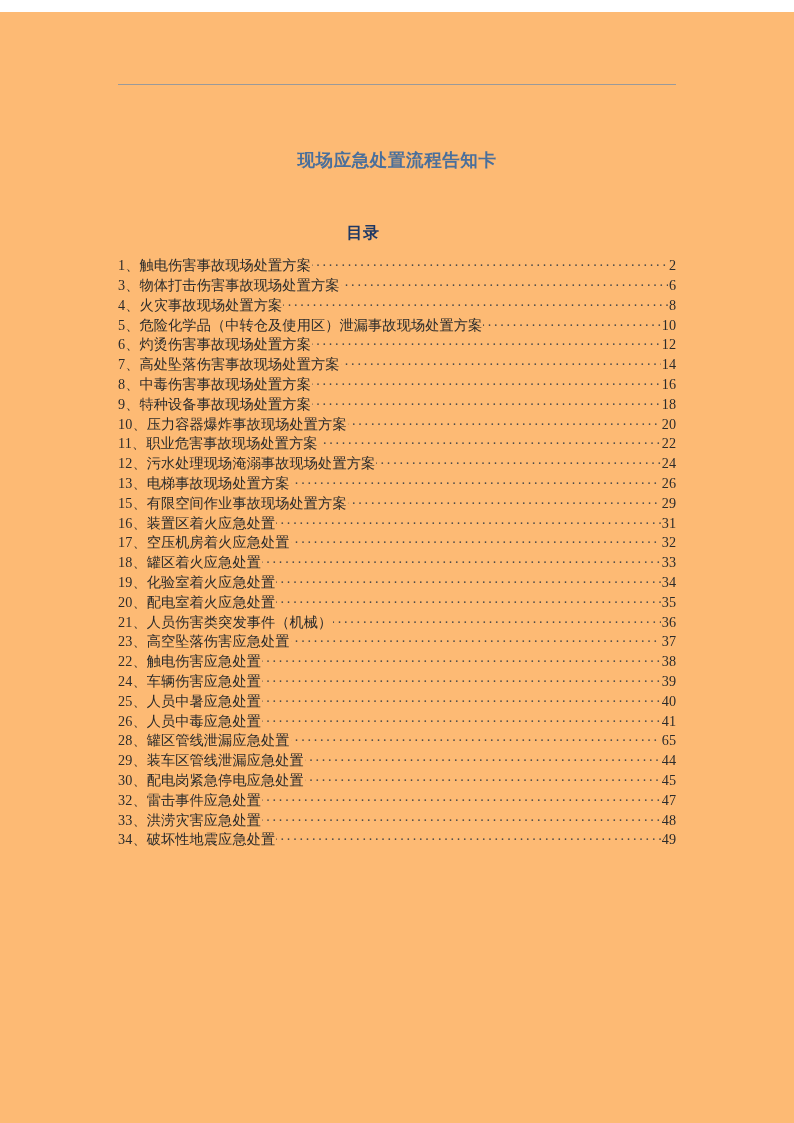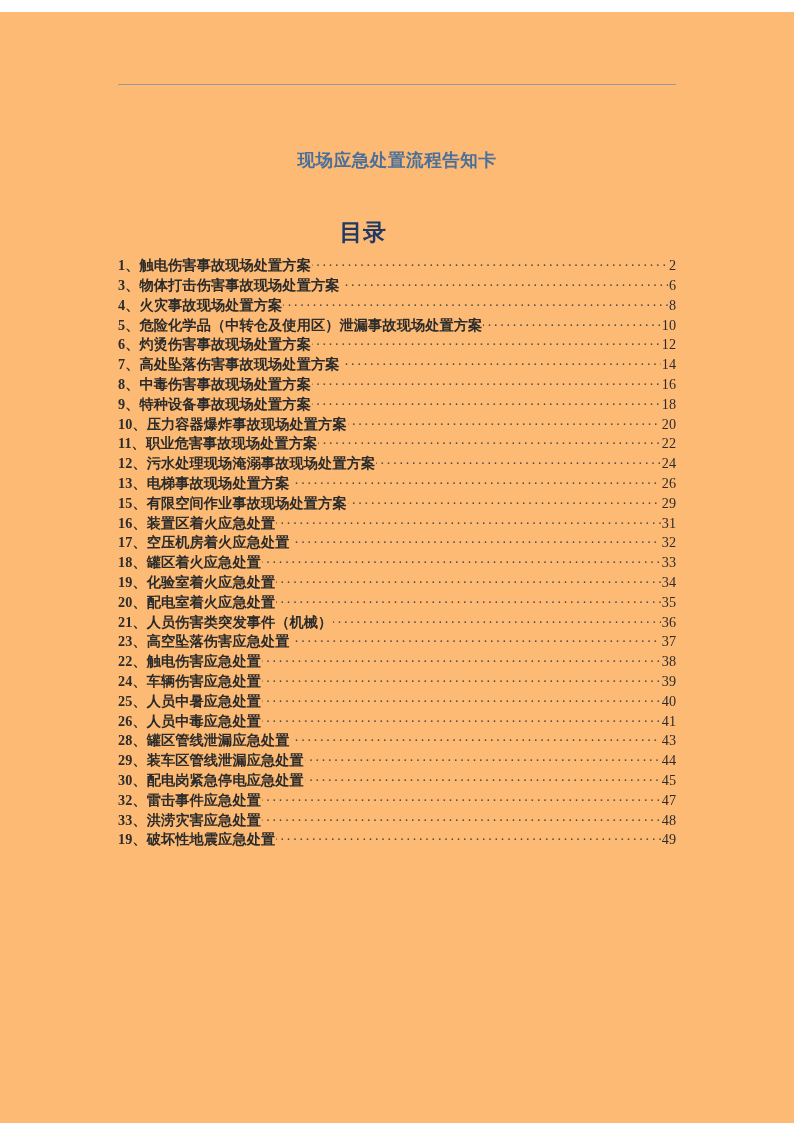--- a/index.html
+++ b/index.html
@@ -44,21 +44,21 @@
     line-height: 24px;
   }
 
   
   .toc-heading {
     position: absolute;
     left: 0;
     top: 209px;
     width: 726px;
     text-align: center;
-    font-size: 23px;
+    font-size: 16px;
     font-weight: bold;
     color: #1f3864;
     letter-spacing: 0.6px;
     line-height: 24px;
   }
 
   
   .toc {
     position: absolute;
     left: 118px;
@@ -73,21 +73,20 @@
     height: 19.8px;
     font-size: 14.2px;
     color: #2b2b2b;
     white-space: nowrap;
     overflow: hidden;
   }
 
   .toc-label {
     flex: 0 0 auto;
     letter-spacing: 0.1px;
-    font-weight: bold;
   }
 
   .toc-leader {
     flex: 1 1 auto;
     overflow: hidden;
     height: 1em;
     margin: 0 1px;
     position: relative;
   }
 
@@ -237,21 +236,21 @@
         <span class="toc-page">40</span>
       </div>
       <div class="toc-entry">
         <span class="toc-label">26、人员中毒应急处置</span>
         <span class="toc-leader"></span>
         <span class="toc-page">41</span>
       </div>
       <div class="toc-entry">
         <span class="toc-label">28、罐区管线泄漏应急处置</span>
         <span class="toc-leader"></span>
-        <span class="toc-page">43</span>
+        <span class="toc-page">65</span>
       </div>
       <div class="toc-entry">
         <span class="toc-label">29、装车区管线泄漏应急处置</span>
         <span class="toc-leader"></span>
         <span class="toc-page">44</span>
       </div>
       <div class="toc-entry">
         <span class="toc-label">30、配电岗紧急停电应急处置</span>
         <span class="toc-leader"></span>
         <span class="toc-page">45</span>
@@ -260,19 +259,19 @@
         <span class="toc-label">32、雷击事件应急处置</span>
         <span class="toc-leader"></span>
         <span class="toc-page">47</span>
       </div>
       <div class="toc-entry">
         <span class="toc-label">33、洪涝灾害应急处置</span>
         <span class="toc-leader"></span>
         <span class="toc-page">48</span>
       </div>
       <div class="toc-entry">
-        <span class="toc-label">19、破坏性地震应急处置</span>
+        <span class="toc-label">34、破坏性地震应急处置</span>
         <span class="toc-leader"></span>
         <span class="toc-page">49</span>
       </div>
     </div>
 
 </div>
 
 </body></html>

